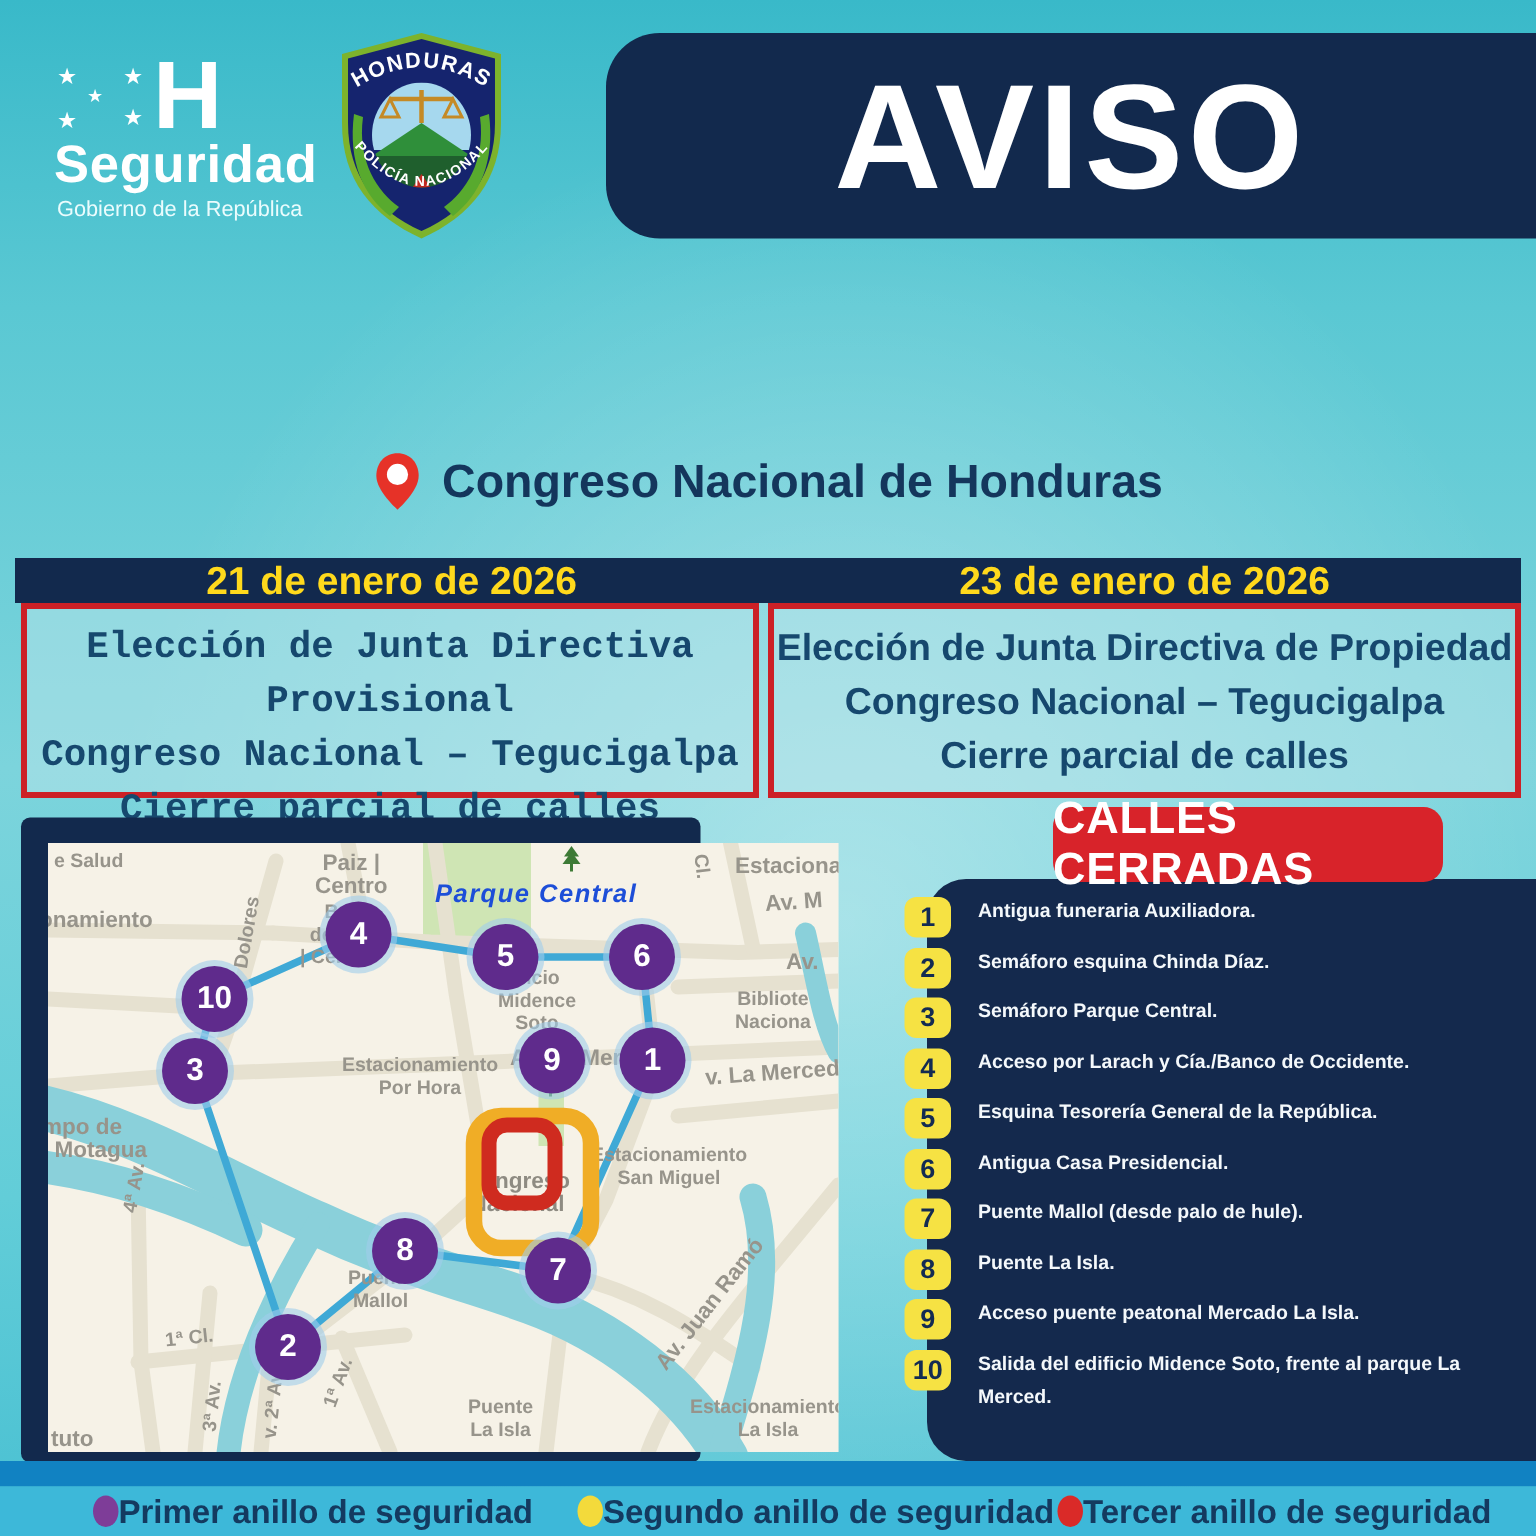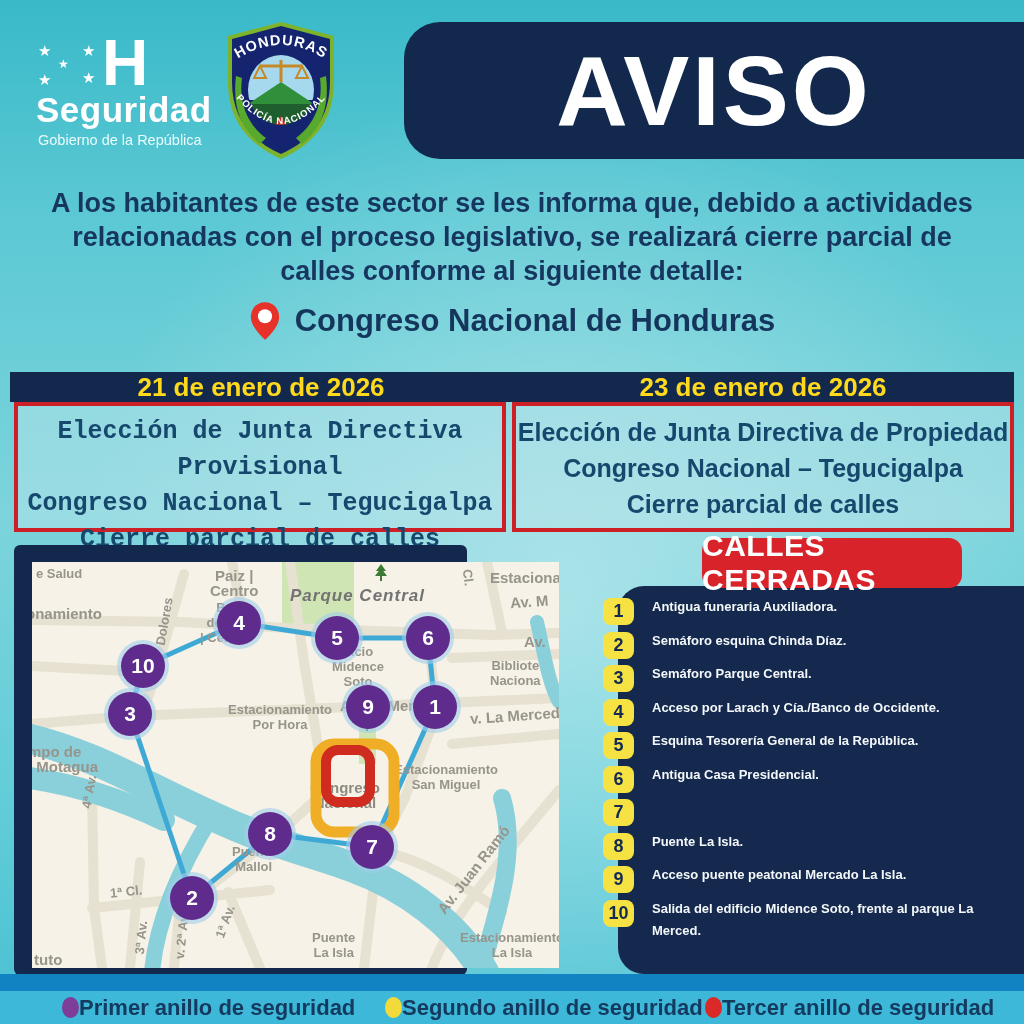--- a/index.html
+++ b/index.html
@@ -40,21 +40,21 @@
   #event-right{left:512px;width:494px;}
   .event-box div{color:#16486e;font-size:25px;font-weight:700;line-height:36px;}
 
   
   #map-frame{left:14px;top:545px;width:453px;height:430px;background:#12294d;border-radius:6px;}
   #map-inner{position:absolute;left:18px;top:17px;width:527px;height:406px;overflow:hidden;background:#f6f2e7;}
   #map-art,#rings{position:absolute;left:0;top:0;}
   .mlabel{position:absolute;color:#97948b;font-size:13px;font-weight:600;line-height:15px;
     white-space:pre-line;text-align:center;z-index:2;}
   .mlabel.big{font-size:15px;}
-  .mlabel.park{color:#737373;font-style:italic;font-size:17px;font-weight:600;letter-spacing:1px;}
+  .mlabel.park{color:#1d4ed8;font-style:italic;font-size:17px;font-weight:600;letter-spacing:1px;}
   .marker{position:absolute;width:44px;height:44px;border-radius:50%;background:#5f2b8c;
     box-shadow:0 0 0 4px rgba(160,205,235,.6);color:#fff;font-size:21px;font-weight:700;
     display:flex;align-items:center;justify-content:center;z-index:4;}
   .tree{position:absolute;z-index:2;}
 
   
   #closures-title{left:702px;top:538px;width:260px;height:50px;background:#d8232a;border-radius:13px;
     display:flex;align-items:center;justify-content:center;z-index:6;}
   #closures-title .t{color:#fff;font-size:30px;font-weight:800;letter-spacing:.5px;}
   #closures-panel{left:618px;top:586px;width:406px;height:388px;background:#14294d;
@@ -123,23 +123,20 @@
       <text font-family="Liberation Sans, sans-serif" font-size="9.5" font-weight="bold" fill="#ffffff" letter-spacing="1">
         <textPath href="#arcBot" startOffset="50%" text-anchor="middle">POLICÍA NACIONAL</textPath>
       </text>
     </svg>
   </div>
 
   <div class="abs" id="aviso-banner">
     <div class="t">AVISO</div>
   </div>
 
-  <div class="abs" id="intro">A los habitantes de este sector se les informa que, debido a actividades
-relacionadas con el proceso legislativo, se realizará cierre parcial de
-calles conforme al siguiente detalle:</div>
 
   <div class="abs" id="loc">
     <svg width="32" height="42" viewBox="0 0 34 44">
       <path d="M17,2 C8,2 2,9 2,18 C2,29 17,42 17,42 C17,42 32,29 32,18 C32,9 26,2 17,2 Z" fill="#e63228"></path>
       <circle cx="17" cy="17" r="7.5" fill="#ffffff"></circle>
     </svg>
     <div class="t">Congreso Nacional de Honduras</div>
   </div>
 
   <div class="abs" id="date-bar">
@@ -296,20 +293,21 @@
     <div class="closure-row">
       <span class="chip">5</span>
       <span class="closure-text">Esquina Tesorería General de la República.</span>
     </div>
     <div class="closure-row">
       <span class="chip">6</span>
       <span class="closure-text">Antigua Casa Presidencial.</span>
     </div>
     <div class="closure-row">
       <span class="chip">7</span>
+      <span class="closure-text">Puente Mallol (desde palo de hule).</span>
     </div>
     <div class="closure-row">
       <span class="chip">8</span>
       <span class="closure-text">Puente La Isla.</span>
     </div>
     <div class="closure-row">
       <span class="chip">9</span>
       <span class="closure-text">Acceso puente peatonal Mercado La Isla.</span>
     </div>
     <div class="closure-row">

